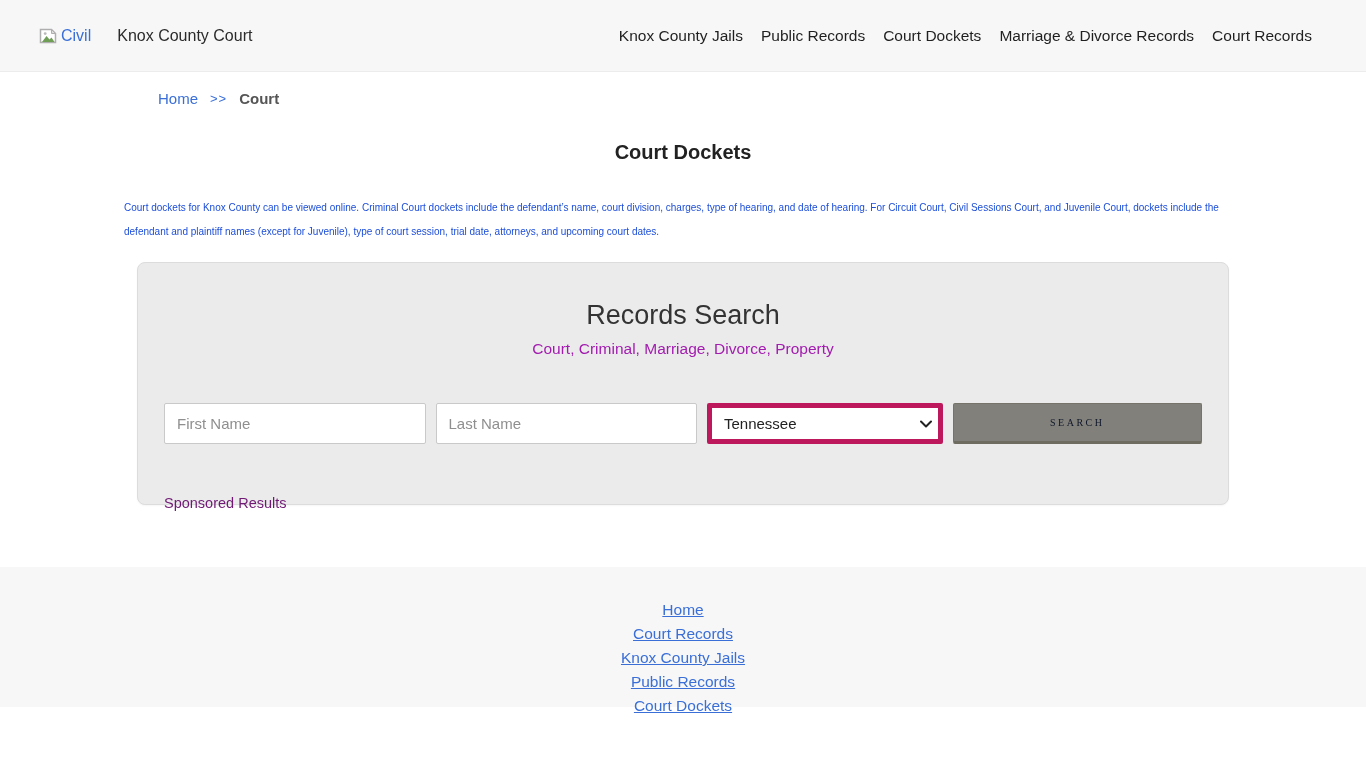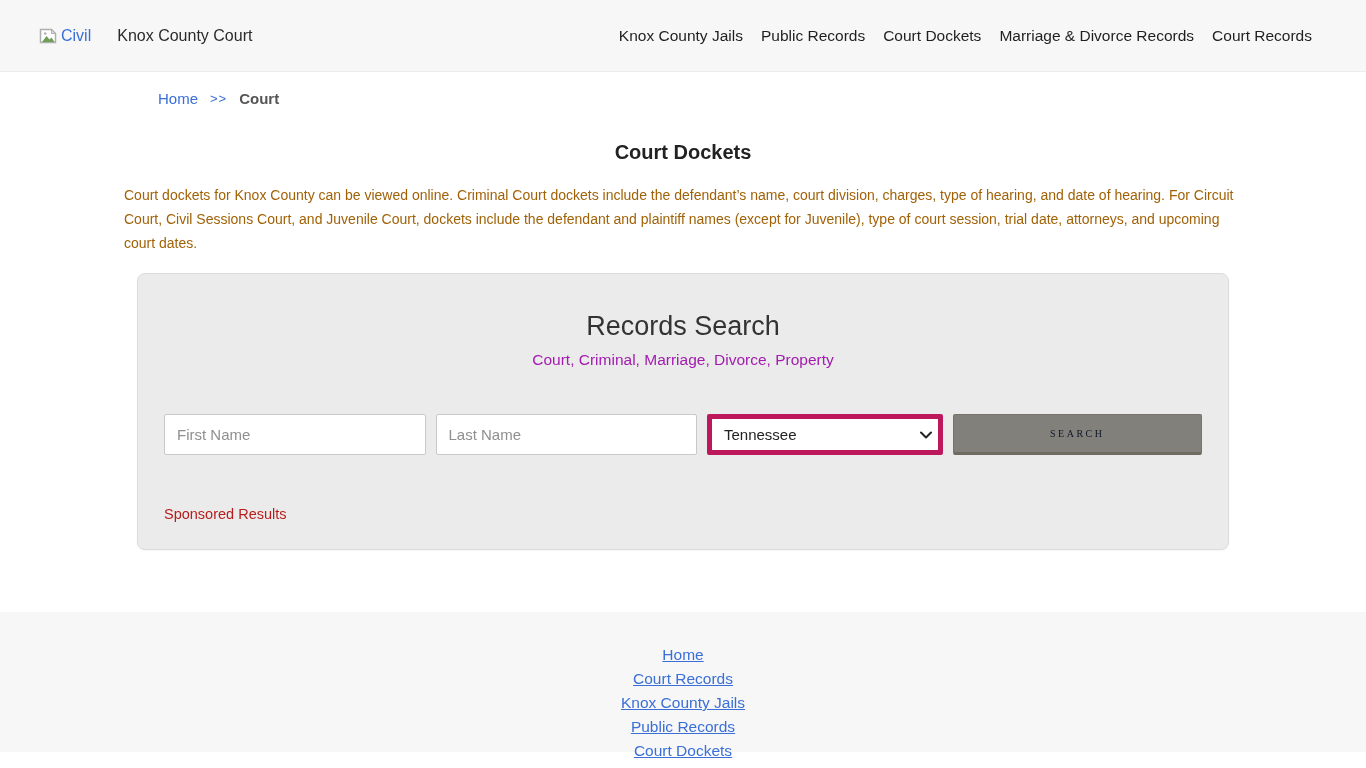--- a/index.html
+++ b/index.html
@@ -58,30 +58,30 @@
   
   .page-title {
     margin: 34px 0 0 0;
     text-align: center;
     font-size: 20px;
     font-weight: bold;
     color: #222;
   }
   .page-desc {
     width: 1118px;
-    margin: 19px auto 0 auto;
-    font-size: 14px;
+    margin: 32px auto 0 auto;
+    font-size: 10px;
     line-height: 24px;
-    color: #a16207;
+    color: #1d4ed8;
   }
 
   
   .search-panel {
     width: 1092px;
-    height: 277px;
+    height: 243px;
     margin: 18px auto 0 auto;
     background: #ebebeb;
     border: 1px solid #dcdcdc;
     border-radius: 8px;
     box-shadow: 0 1px 2px rgba(0,0,0,0.04);
     padding: 37px 26px 0 26px;
   }
   .search-title {
     margin: 0;
     text-align: center;
@@ -144,21 +144,21 @@
     border-radius: 2px;
     color: #0f172a;
     font-size: 10px;
     font-family: Liberation Serif, serif;
     letter-spacing: 2.5px;
     cursor: pointer;
   }
   .sponsored {
     margin-top: 51px;
     font-size: 14.5px;
-    color: #b91c1c;
+    color: #701a75;
   }
 
   
   .site-footer {
     margin-top: 62px;
     background: #f7f7f7;
     height: 140px;
     padding-top: 31px;
     text-align: center;
   }

